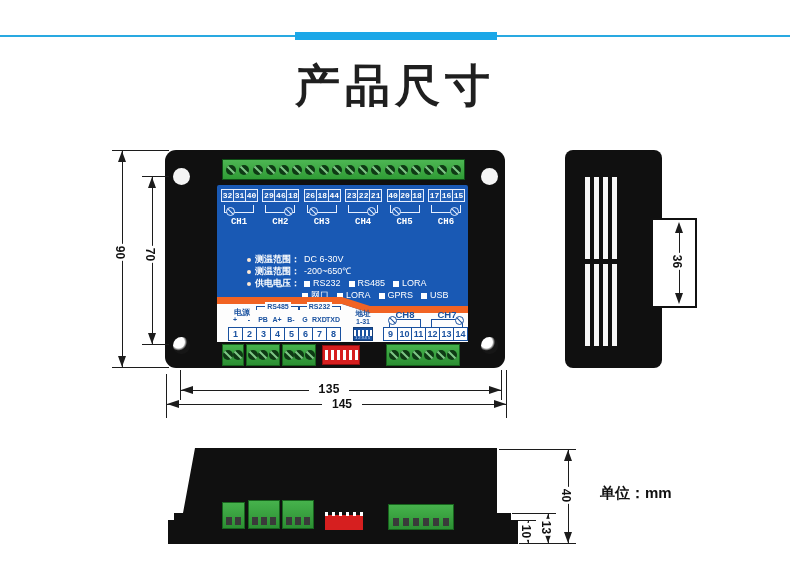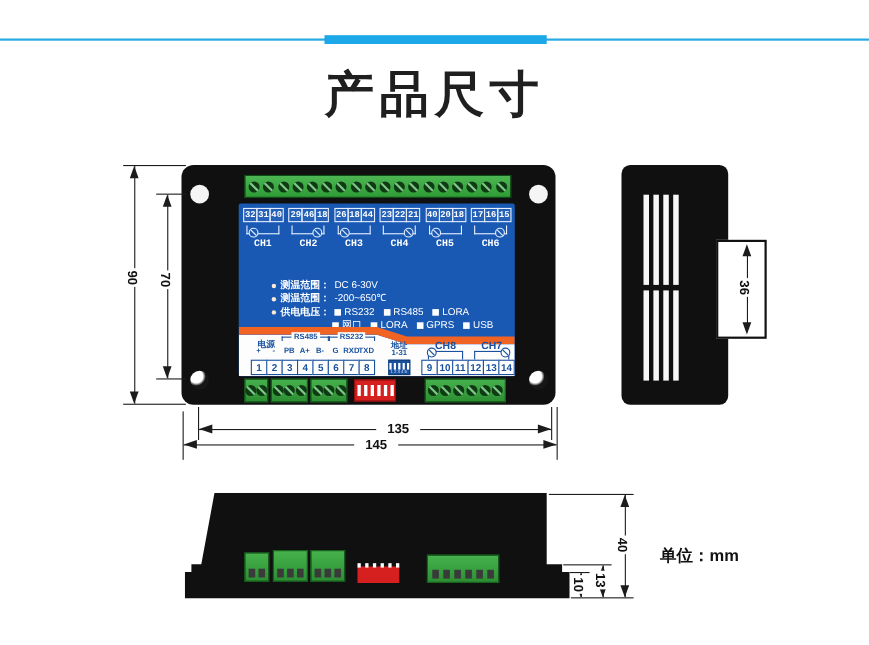--- a/index.html
+++ b/index.html
@@ -90,21 +90,21 @@
   
   .body-bv{position:absolute;left:166px;top:448px;width:352px;height:97px;background:#101010;
            clip-path:polygon(29px 0,331px 0,331px 65px,345px 65px,345px 72px,352px 72px,352px 96px,
                              2px 96px,2px 72px,8px 72px,8px 65px,17px 65px);}
   .bblock{position:absolute;background:linear-gradient(#46b24c,#2c8f33);border:1px solid #17641d;box-sizing:border-box;
           display:flex;align-items:flex-end;justify-content:space-evenly;padding-bottom:3px;}
   .pin{width:6px;height:8px;background:#3a3a3a;}
   .rdip2{position:absolute;background:#d61f1f;}
   .rdip2 .dots{position:absolute;left:0;right:0;top:-3px;display:flex;justify-content:center;gap:4px;}
   .rdip2 .dots i{width:4px;height:4px;background:#fff;}
-  .unit{position:absolute;left:600px;top:496px;font-size:15px;font-weight:700;color:#111;}
+  .unit{position:absolute;left:600px;top:484px;font-size:15px;font-weight:700;color:#111;}
 </style>
 </head>
 <body>
 
 <div id="stage">
 
   <div class="hr-thin"></div>
   <div class="hr-thick"></div>
   <h1 id="title">产品尺寸</h1>
 
@@ -374,21 +374,21 @@
   <div class="ln" style="left:152px;top:177px;width:1px;height:167px;"></div>
   <i class="arr up" style="left:148px;top:177px;"></i>
   <i class="arr dn" style="left:148px;top:333px;"></i>
   <span class="dlab v" style="left:141px;top:248px;">70</span>
 
   <div class="ln" style="left:180px;top:370px;width:1px;height:30px;"></div>
   <div class="ln" style="left:501px;top:370px;width:1px;height:30px;"></div>
   <div class="ln" style="left:181px;top:390px;width:320px;height:1px;"></div>
   <i class="arr lf" style="left:181px;top:386px;"></i>
   <i class="arr rt" style="left:489px;top:386px;"></i>
-  <span class="dlab" style="left:342px;top:384px;width:36px;">135</span>
+  <span class="dlab" style="left:309px;top:384px;width:36px;font-family:Liberation Mono, monospace;">135</span>
 
   <div class="ln" style="left:166px;top:374px;width:1px;height:44px;"></div>
   <div class="ln" style="left:506px;top:370px;width:1px;height:48px;"></div>
   <div class="ln" style="left:167px;top:404px;width:339px;height:1px;"></div>
   <i class="arr lf" style="left:167px;top:400px;"></i>
   <i class="arr rt" style="left:494px;top:400px;"></i>
   <span class="dlab" style="left:322px;top:398px;width:36px;">145</span>
 
   <div class="body-sv"></div>
   <div class="vents" style="top:177px;">

